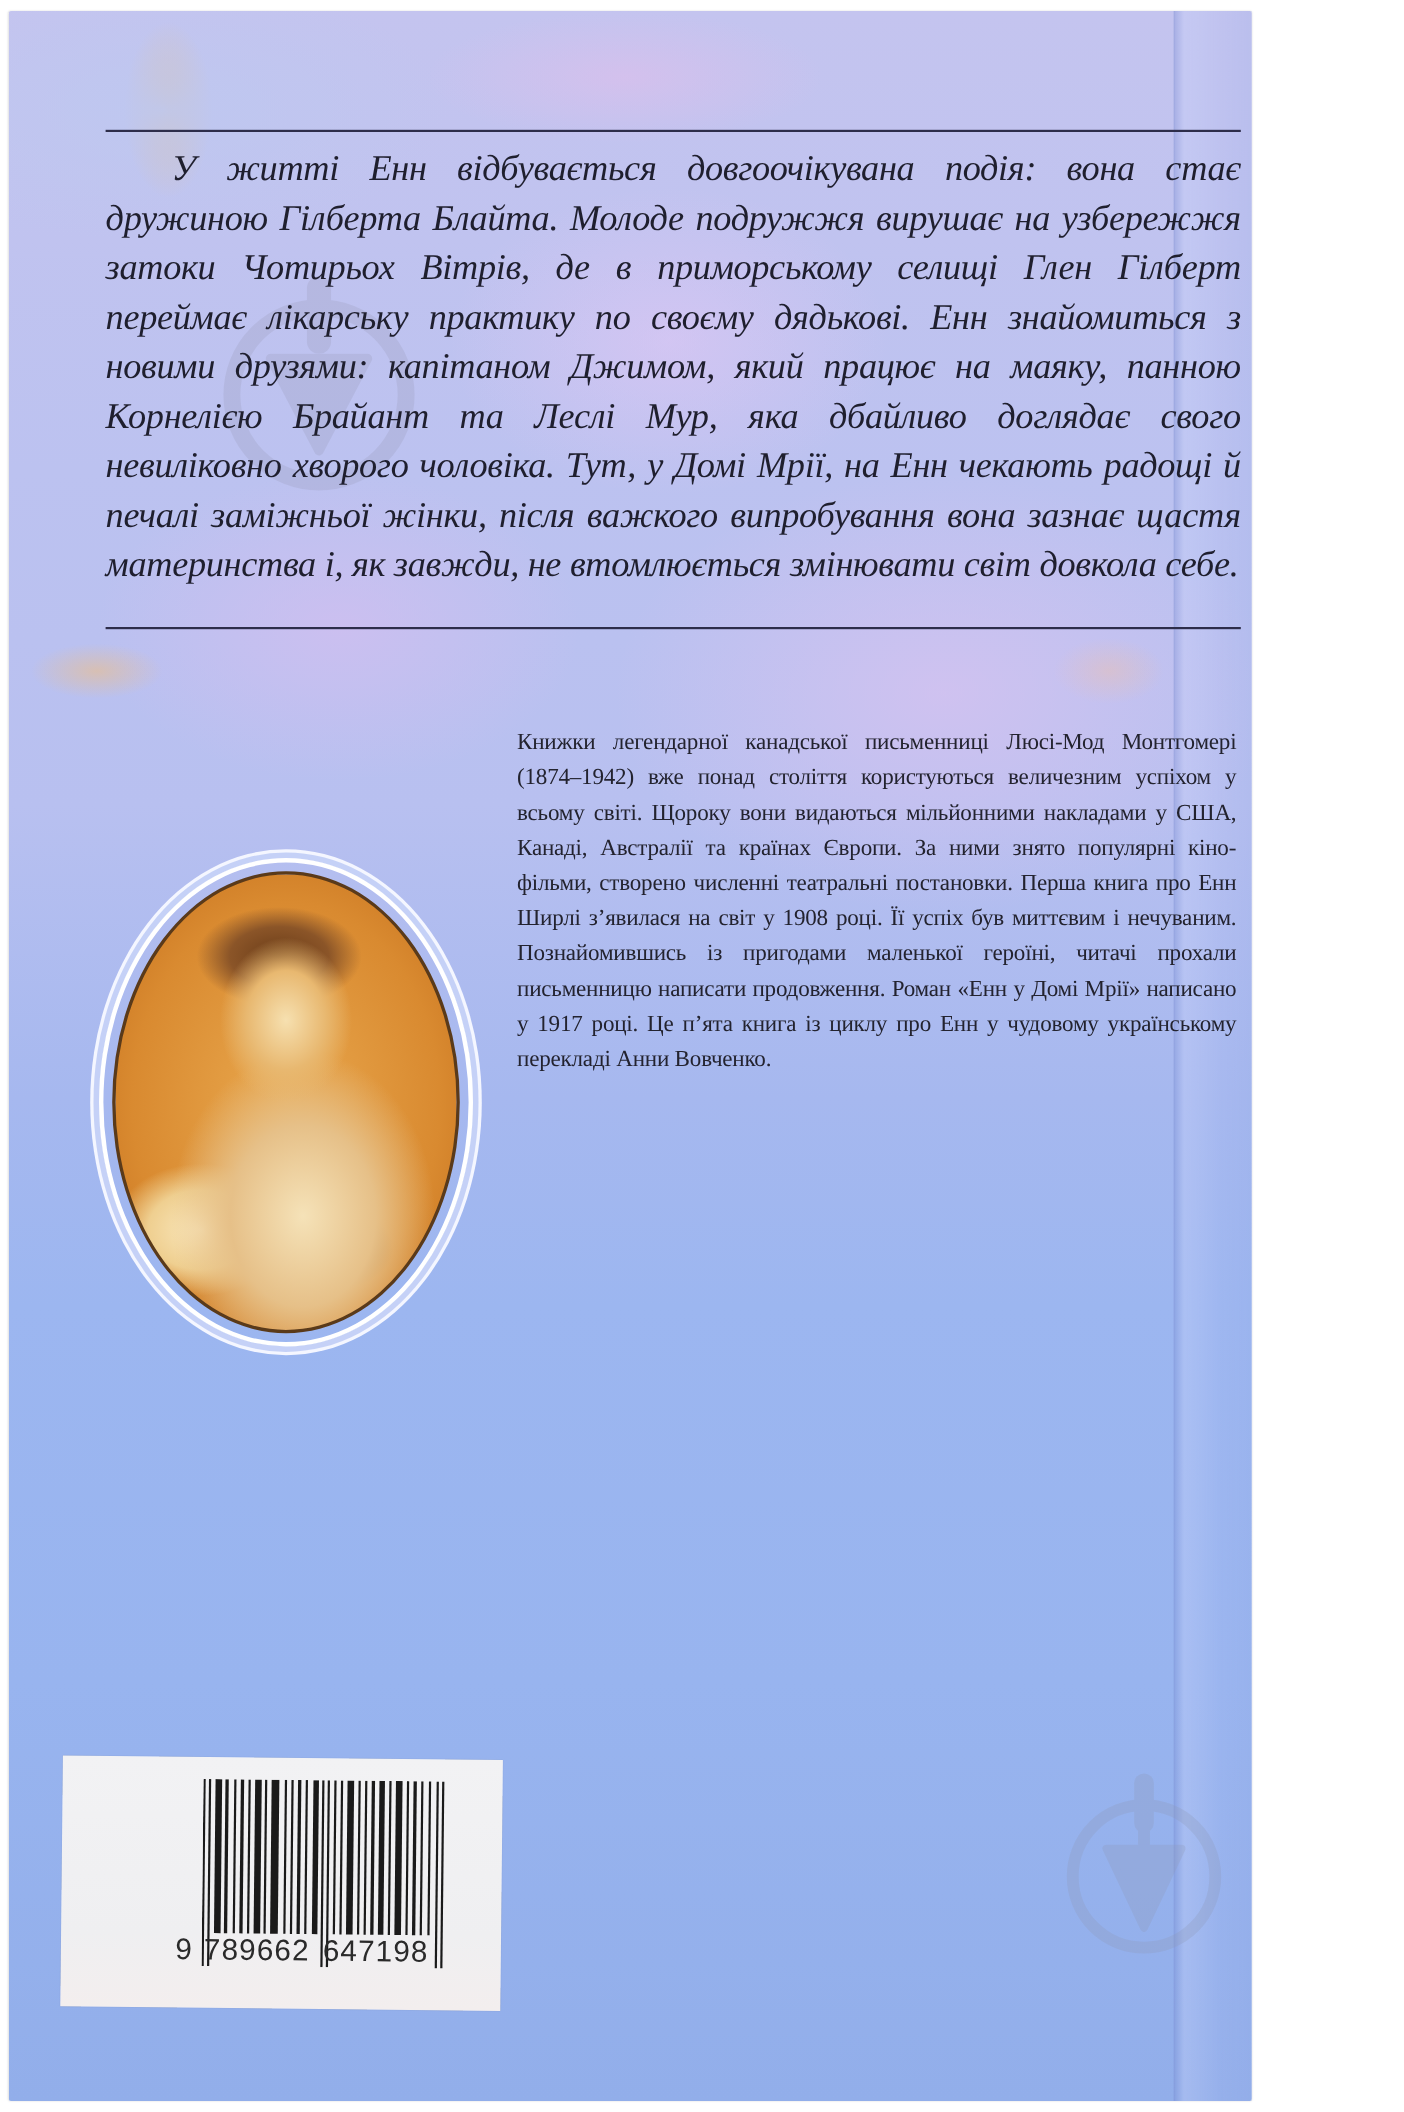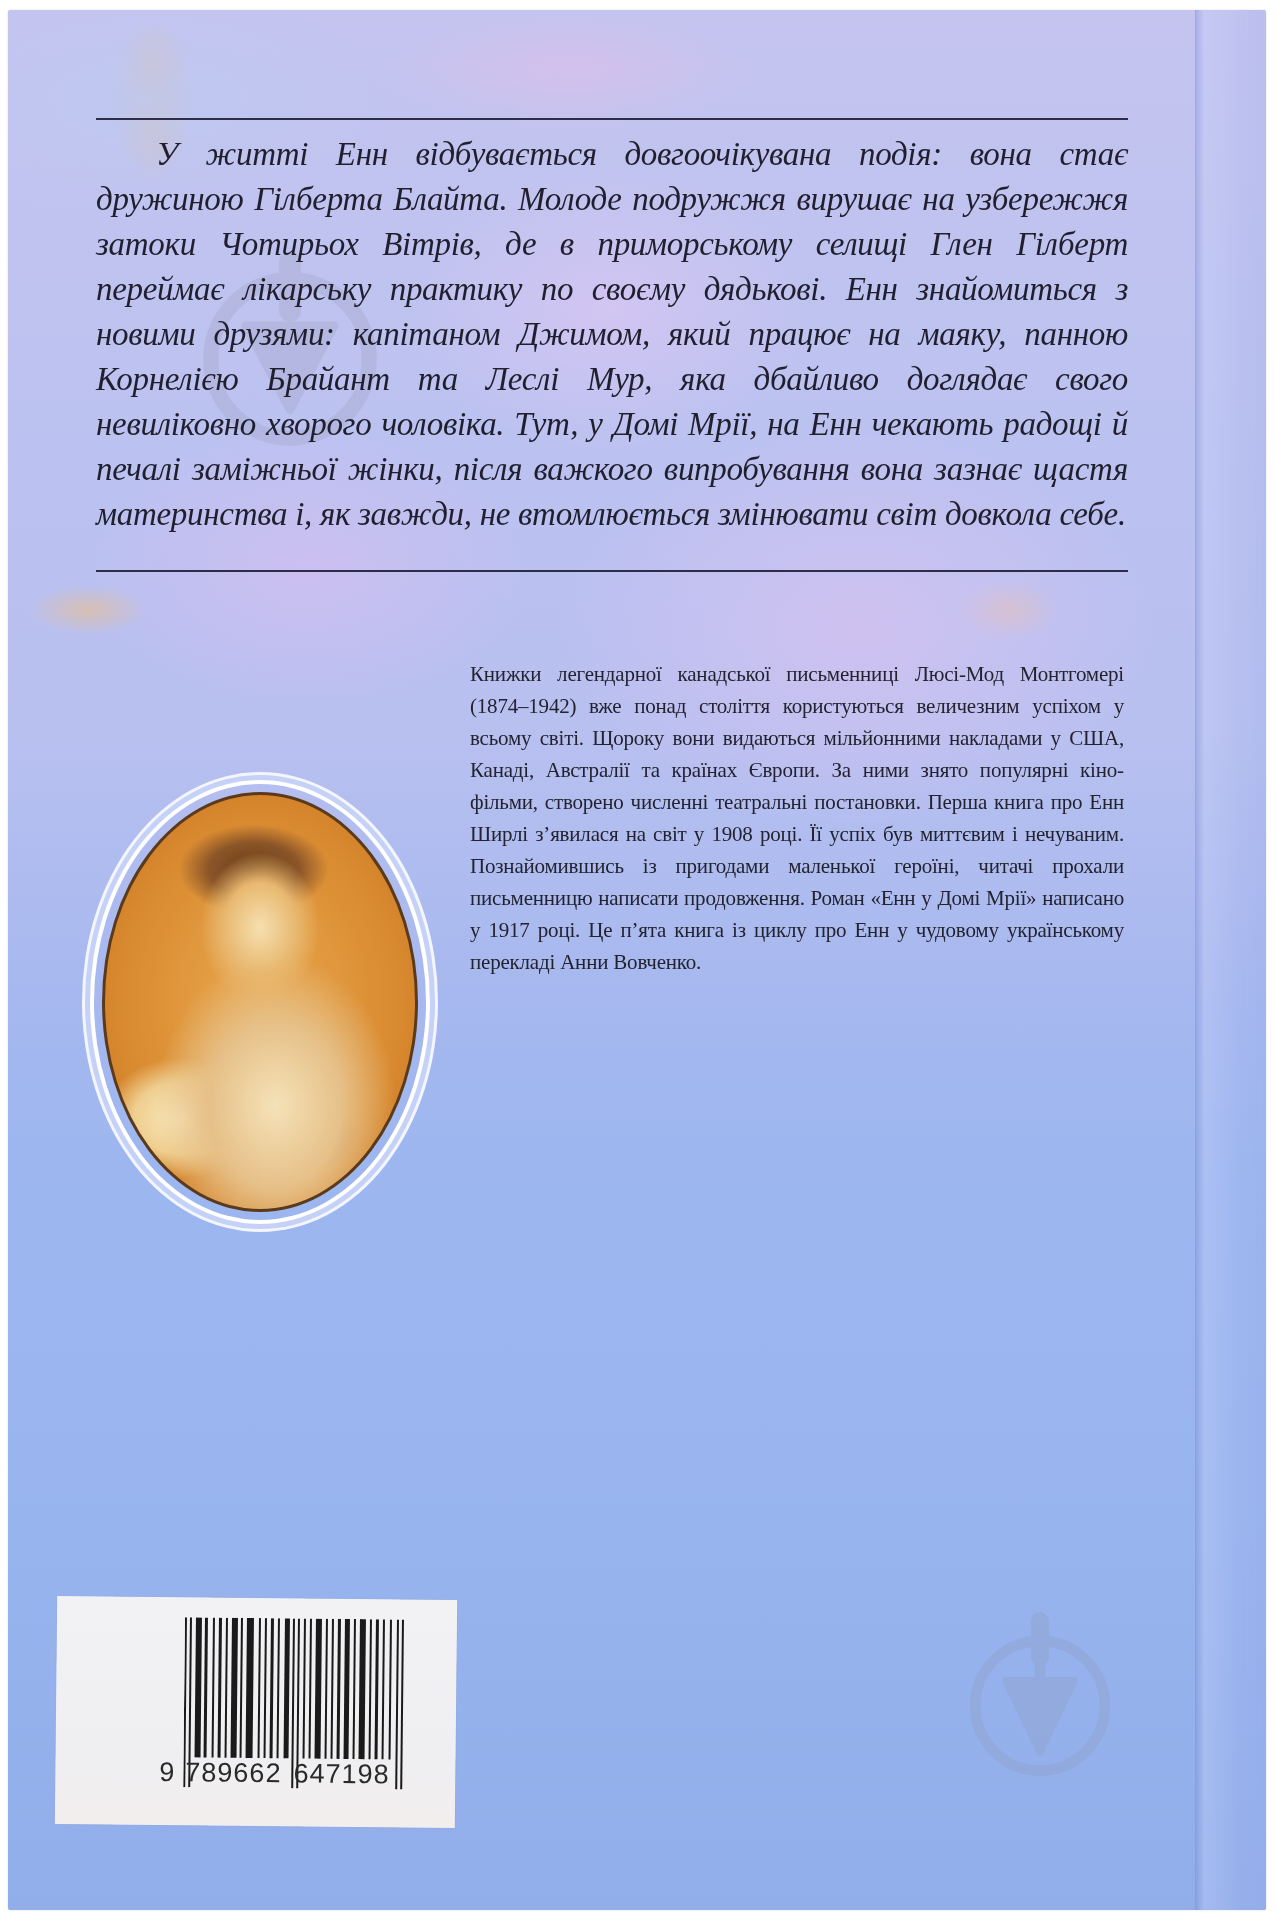--- a/index.html
+++ b/index.html
@@ -1,21 +1,21 @@
 <!DOCTYPE html>
 <html><head>
   <meta charset="utf-8">
   <style>
     html, body { margin: 0; padding: 0; }
     body {
       width: 1276px; height: 1920px; background: #ffffff; position: relative; overflow: hidden;
       font-family: "Liberation Serif", "DejaVu Serif", serif;
     }
     .cover {
-      position: absolute; left: 8px; top: 10px; width: 1258px; height: 1900px;
+      position: absolute; left: 8px; top: 10px; width: 1130px; height: 1900px;
       background:
         radial-gradient(ellipse 260px 120px at 140px 90px, rgba(190,200,240,0.9), transparent),
         radial-gradient(ellipse 180px 60px at 560px 60px, rgba(225,190,235,0.55), transparent),
         radial-gradient(ellipse 40px 80px at 145px 90px, rgba(240,190,120,0.7), transparent),
         radial-gradient(ellipse 60px 25px at 80px 600px, rgba(240,190,130,0.55), transparent),
         radial-gradient(ellipse 220px 140px at 300px 560px, rgba(215,190,240,0.6), transparent),
         radial-gradient(ellipse 300px 200px at 850px 620px, rgba(225,195,240,0.55), transparent),
         radial-gradient(ellipse 50px 30px at 1000px 600px, rgba(240,190,150,0.45), transparent),
         radial-gradient(ellipse 200px 140px at 600px 300px, rgba(230,200,245,0.5), transparent),
         linear-gradient(180deg, #c4c4ef 0%, #bcc2f0 22%, #b8c0f0 38%, #a6b8ef 52%, #9cb6f0 62%, #98b4ef 80%, #92aeea 100%);

